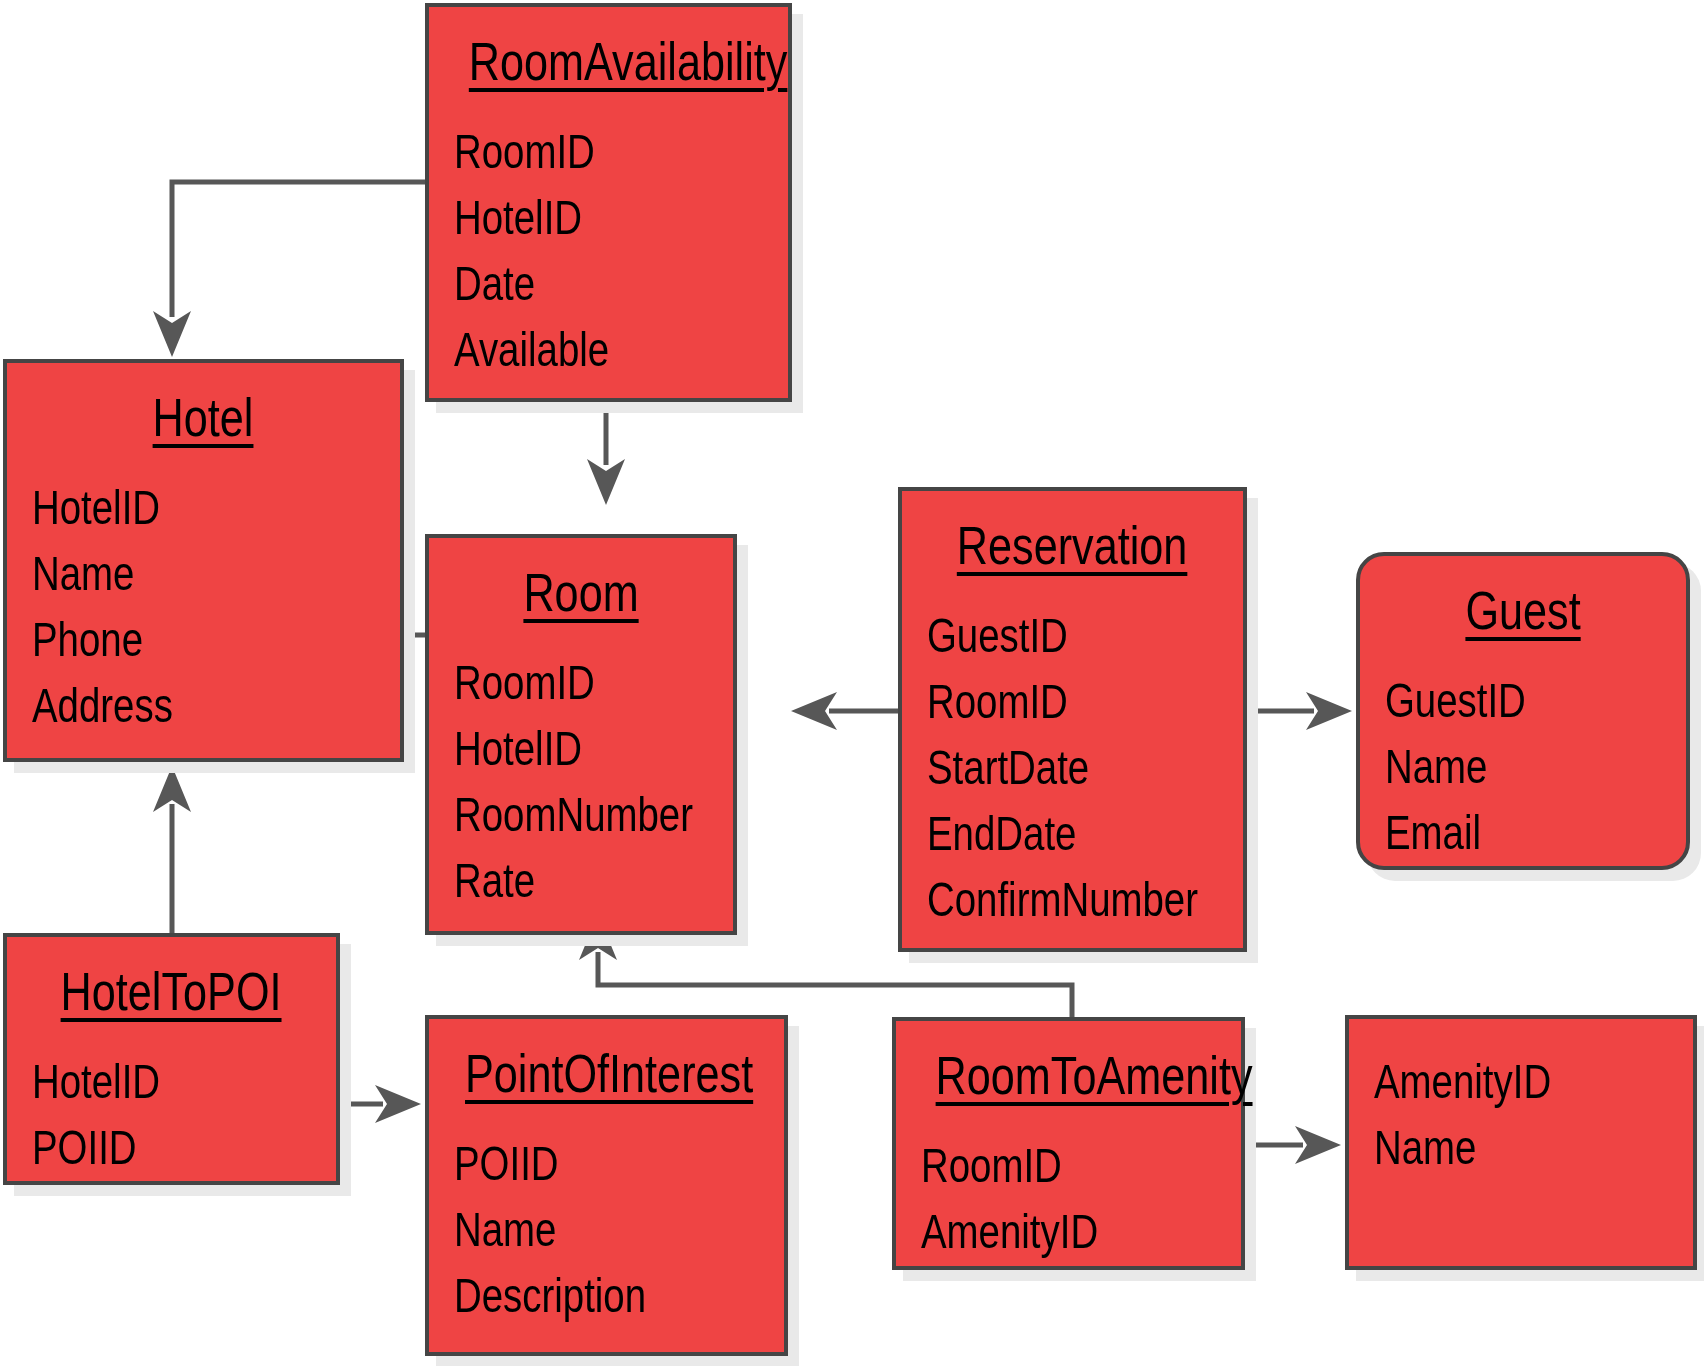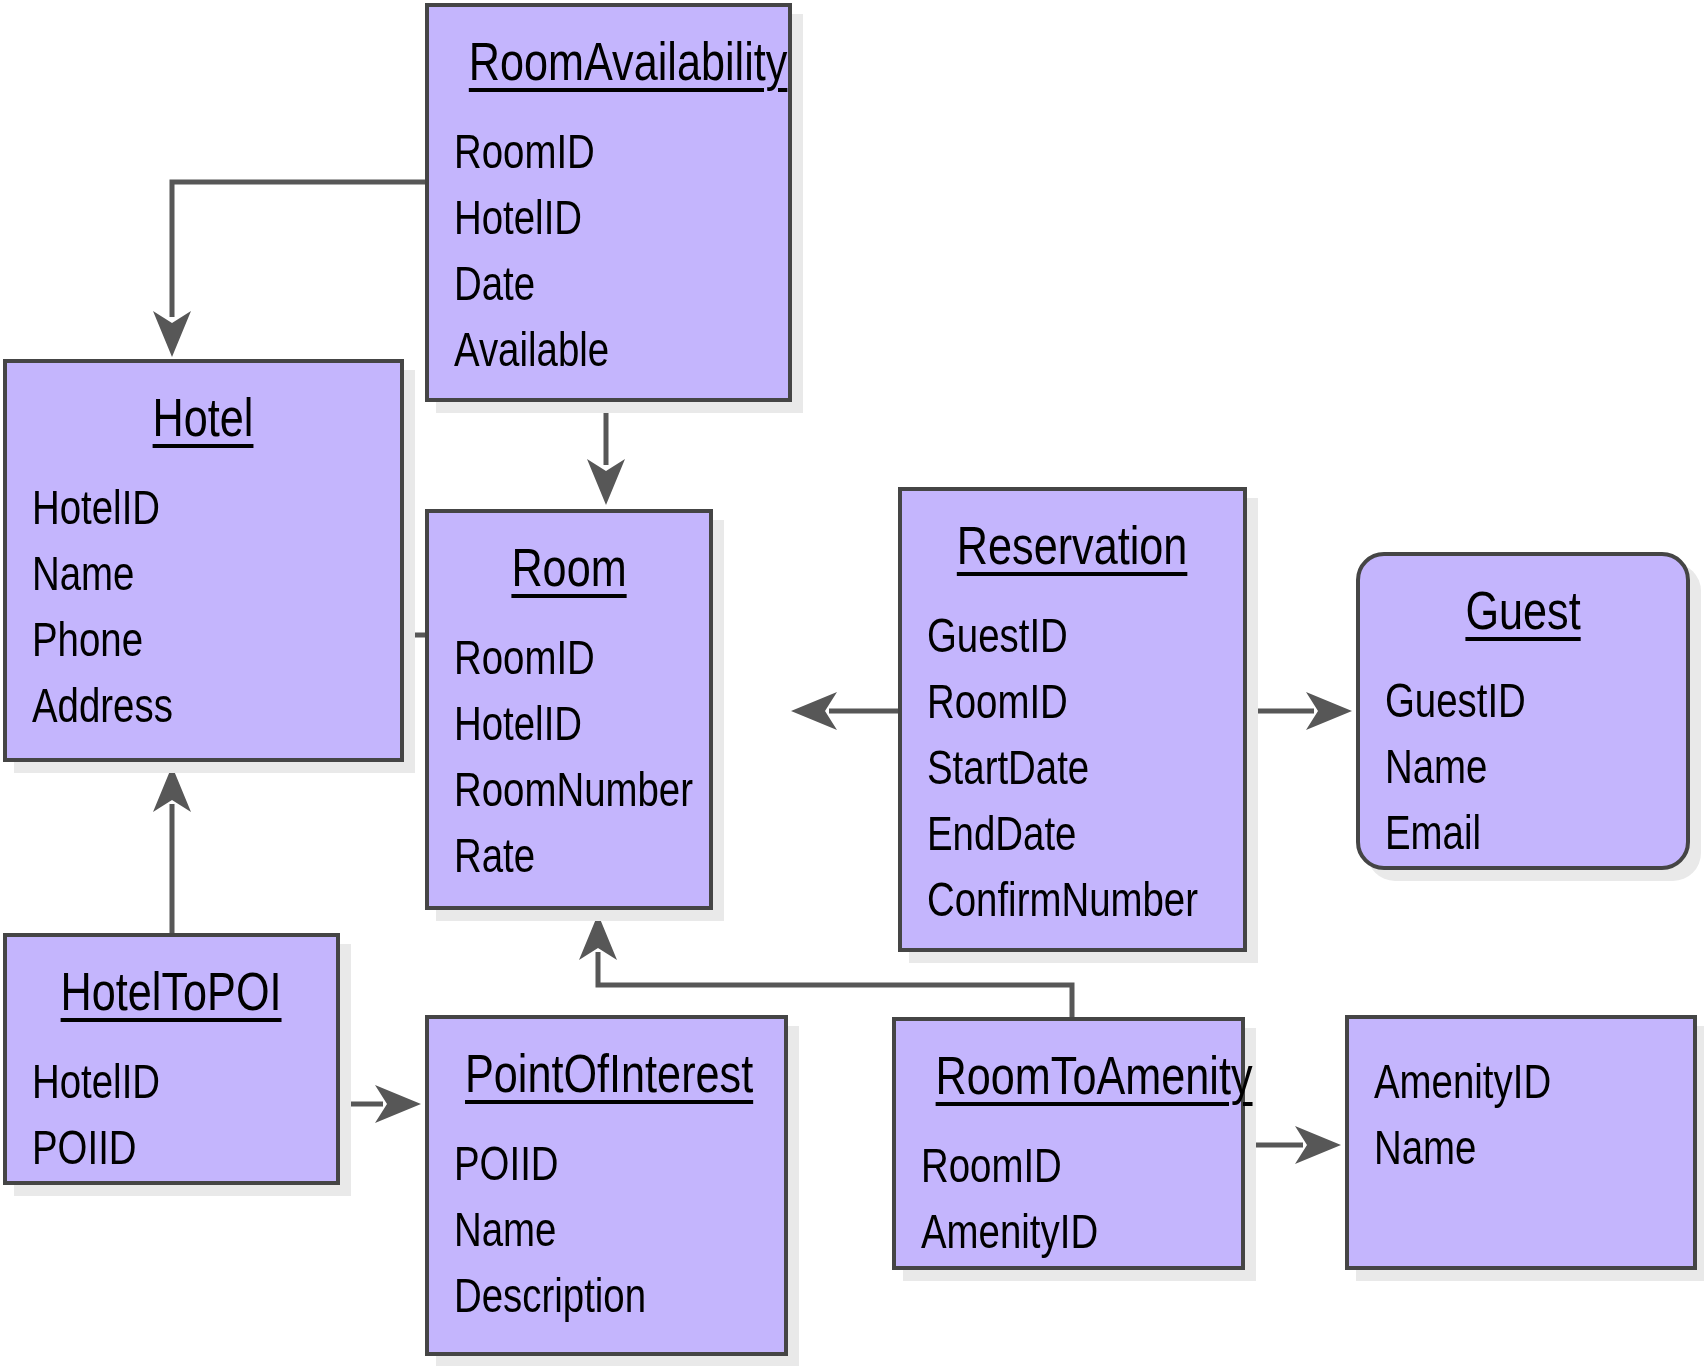--- a/index.html
+++ b/index.html
@@ -18,21 +18,21 @@
   }
   #connector-layer {
     position: absolute;
     left: 0;
     top: 0;
     pointer-events: none;
   }
   .entity {
     position: absolute;
     box-sizing: border-box;
-    background: #c4b5fd;
+    background: #ef4444;
     border: 4px solid #454545;
     box-shadow: 11px 11px 0 #e9e9e9;
   }
   .entity .title {
     margin-top: 26px;
     text-align: center;
     font-size: 54px;
     line-height: 56px;
     white-space: nowrap;
   }
@@ -101,21 +101,21 @@
     </div>
     <div class="entity" style="left: 3px; top: 359px; width: 401px; height: 403px;">
       <div class="title"><span>Hotel</span></div>
       <div class="fields">
         <div class="field">HotelID</div>
         <div class="field">Name</div>
         <div class="field">Phone</div>
         <div class="field">Address</div>
       </div>
     </div>
-    <div class="entity" style="left: 425px; top: 509px; width: 288px; height: 401px;">
+    <div class="entity" style="left: 425px; top: 534px; width: 312px; height: 401px;">
       <div class="title"><span>Room</span></div>
       <div class="fields">
         <div class="field">RoomID</div>
         <div class="field">HotelID</div>
         <div class="field">RoomNumber</div>
         <div class="field">Rate</div>
       </div>
     </div>
     <div class="entity" style="left: 898px; top: 447px; width: 349px; height: 465px; margin-top: 40px;">
       <div class="title"><span>Reservation</span></div>

